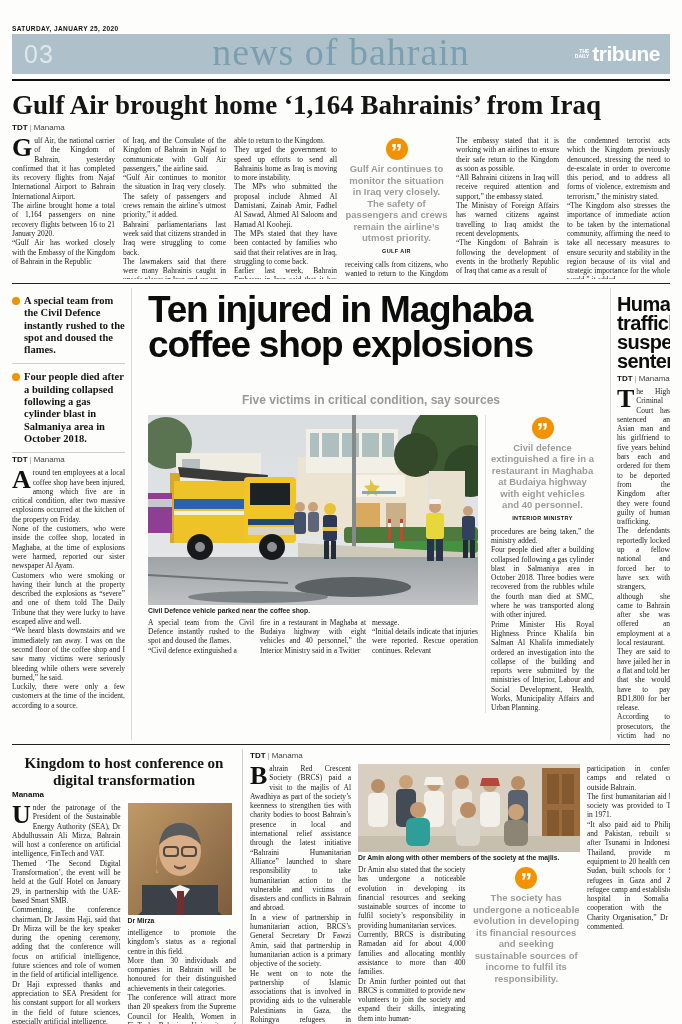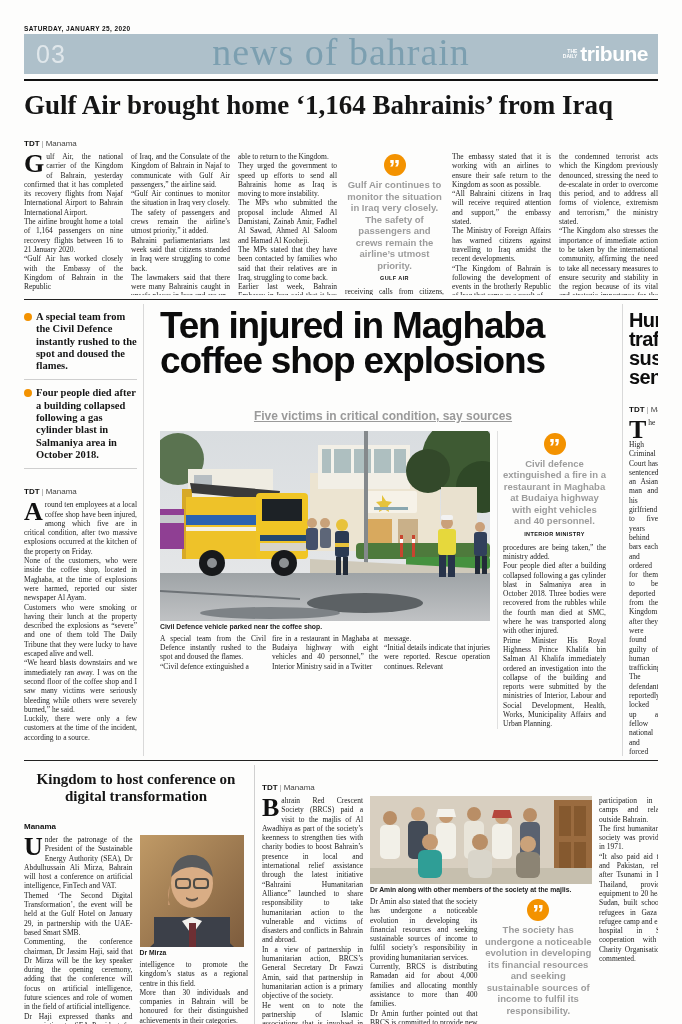--- a/index.html
+++ b/index.html
@@ -1,30 +1,30 @@
 <!DOCTYPE html>
 <html><head>
 <meta charset="utf-8">
 <style>
   html,body{margin:0;padding:0;background:#e9e9e9;}
   .page{position:relative;width:682px;height:1024px;background:#fdfdfc;margin:0 auto;
-        font-family:"Liberation Serif",serif;color:#1c1c1c;overflow:hidden;box-sizing:border-box;padding:0 24px;}
+        font-family:"Liberation Serif",serif;color:#1c1c1c;overflow:hidden;box-sizing:border-box;padding:0 12px;}
   
   .m-date{font:bold 6.5px "Liberation Sans",sans-serif;letter-spacing:.4px;padding-top:25px;color:#111;}
   .band{position:relative;margin-top:2px;height:40px;background:#aec0ca;display:flex;align-items:center;}
   .pagenum{font:400 25px "Liberation Sans",sans-serif;color:rgba(255,255,255,.62);margin-left:12px;letter-spacing:1px;}
   .m-title{position:absolute;left:0;right:0;top:-8px;text-align:center;
            font:400 38px/52px "Liberation Serif",serif;color:#7c9fb0;letter-spacing:1px;}
   .logo{position:absolute;right:10px;top:0;height:40px;display:flex;align-items:center;gap:3px;}
   .logo-stack{display:flex;flex-direction:column;align-items:flex-end;font:bold 5px/1.1 "Liberation Sans",sans-serif;color:#fff;}
   .logo-main{font:bold 21px "Liberation Sans",sans-serif;color:#fff;letter-spacing:-.5px;}
   .rule{border:0;border-top:2px solid #111;margin:5px 0 0;}
   .rule-thin{border:0;border-top:1px solid #222;margin:4px 0;}
   
-  .byline{font:bold 8px "Liberation Sans",sans-serif;color:#111;margin:18px 0 4px;}
+  .byline{font:bold 8px "Liberation Sans",sans-serif;color:#111;margin:2px 0 4px;}
   .byline .sep{font-weight:400;color:#999;margin:0 2px;}
   .byline .place{font-weight:400;color:#444;}
   .body{font-size:7.5px;line-height:9.3px;text-align:justify;white-space:pre-line;color:#222;}
   .dropcap{float:left;font:bold 26px/21px "Liberation Serif",serif;padding:1px 2px 0 0;color:#111;}
   .caption{font:bold 6.8px "Liberation Sans",sans-serif;color:#222;margin:2px 0 4px;}
   
   .qcircle{width:22px;height:22px;border-radius:50%;background:#f39200;color:#fff;margin:2px auto 3px;
            font:bold 24px/30px "Liberation Sans",sans-serif;text-align:center;overflow:hidden;}
   .quote{font:bold 9.5px/11.5px "Liberation Sans",sans-serif;color:#9c9c9c;text-align:center;}
   .qattr{font:bold 5.5px "Liberation Sans",sans-serif;color:#111;text-align:center;letter-spacing:.4px;margin:4px 0 6px;}
@@ -35,21 +35,21 @@
   .qcol{text-align:center;}
   .qcol .body{text-align:justify;}
   
   .mid{display:flex;margin-top:2px;height:452px;overflow:hidden;gap:10px;}
   .rail-l{width:113px;flex:none;padding-right:6px;border-right:1px solid #d9d9d9;}
   .bullet{display:flex;gap:4px;font:bold 10.5px/12.3px "Liberation Serif",serif;color:#151515;
           padding:7px 0;border-bottom:1px solid #cfcfcf;}
   .dot{flex:none;width:8px;height:8px;border-radius:50%;background:#f39200;margin-top:2px;}
   .mid-c{width:446px;flex:none;padding:0 6px;}
   .bighead{font:900 37px/35px "Liberation Sans",sans-serif;letter-spacing:-1.2px;color:#0c0c0c;margin-top:4px;}
-  .subhead{font:bold 12px "Liberation Sans",sans-serif;color:#9a9a9a;text-align:center;margin:12px 0 8px;text-decoration:underline;}
+  .subhead{font:bold 12px "Liberation Sans",sans-serif;color:#9a9a9a;text-align:center;margin:12px 0 8px;}
   .mid-body{display:flex;gap:7px;}
   .photo-wrap{width:330px;flex:none;}
   .b3{display:flex;gap:6px;height:50px;overflow:hidden;}
   .b3>div{flex:1;min-width:0;}
   .mid-q{flex:1;min-width:0;border-left:1px solid #e0e0e0;padding-left:5px;}
   .rail-r{flex:1;min-width:0;padding-left:6px;border-left:1px solid #d9d9d9;}
   .h-traf{font:bold 20px/19px "Liberation Sans",sans-serif;letter-spacing:-.6px;color:#0d0d0d;margin:7px 0 3px;}
   
   .bottom{display:flex;margin-top:2px;height:300px;overflow:hidden;}
   .conf{width:224px;flex:none;padding-right:6px;border-right:1px solid #d0d0d0;}

